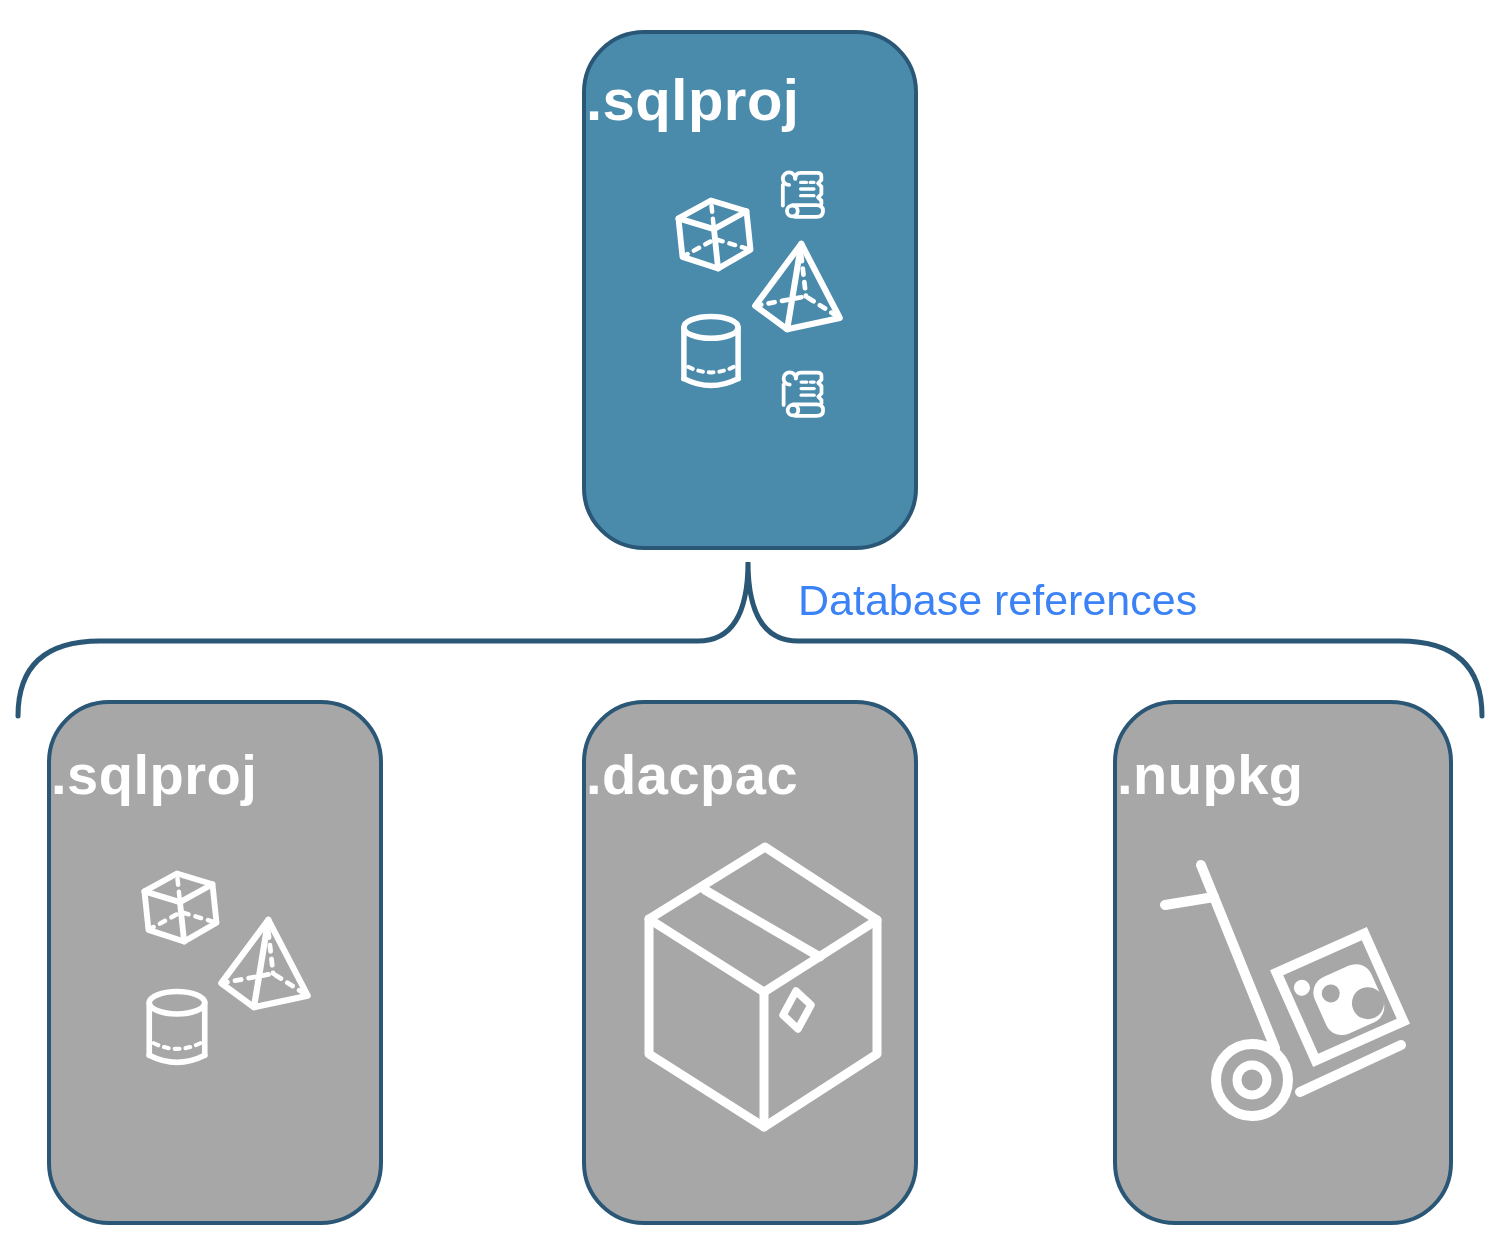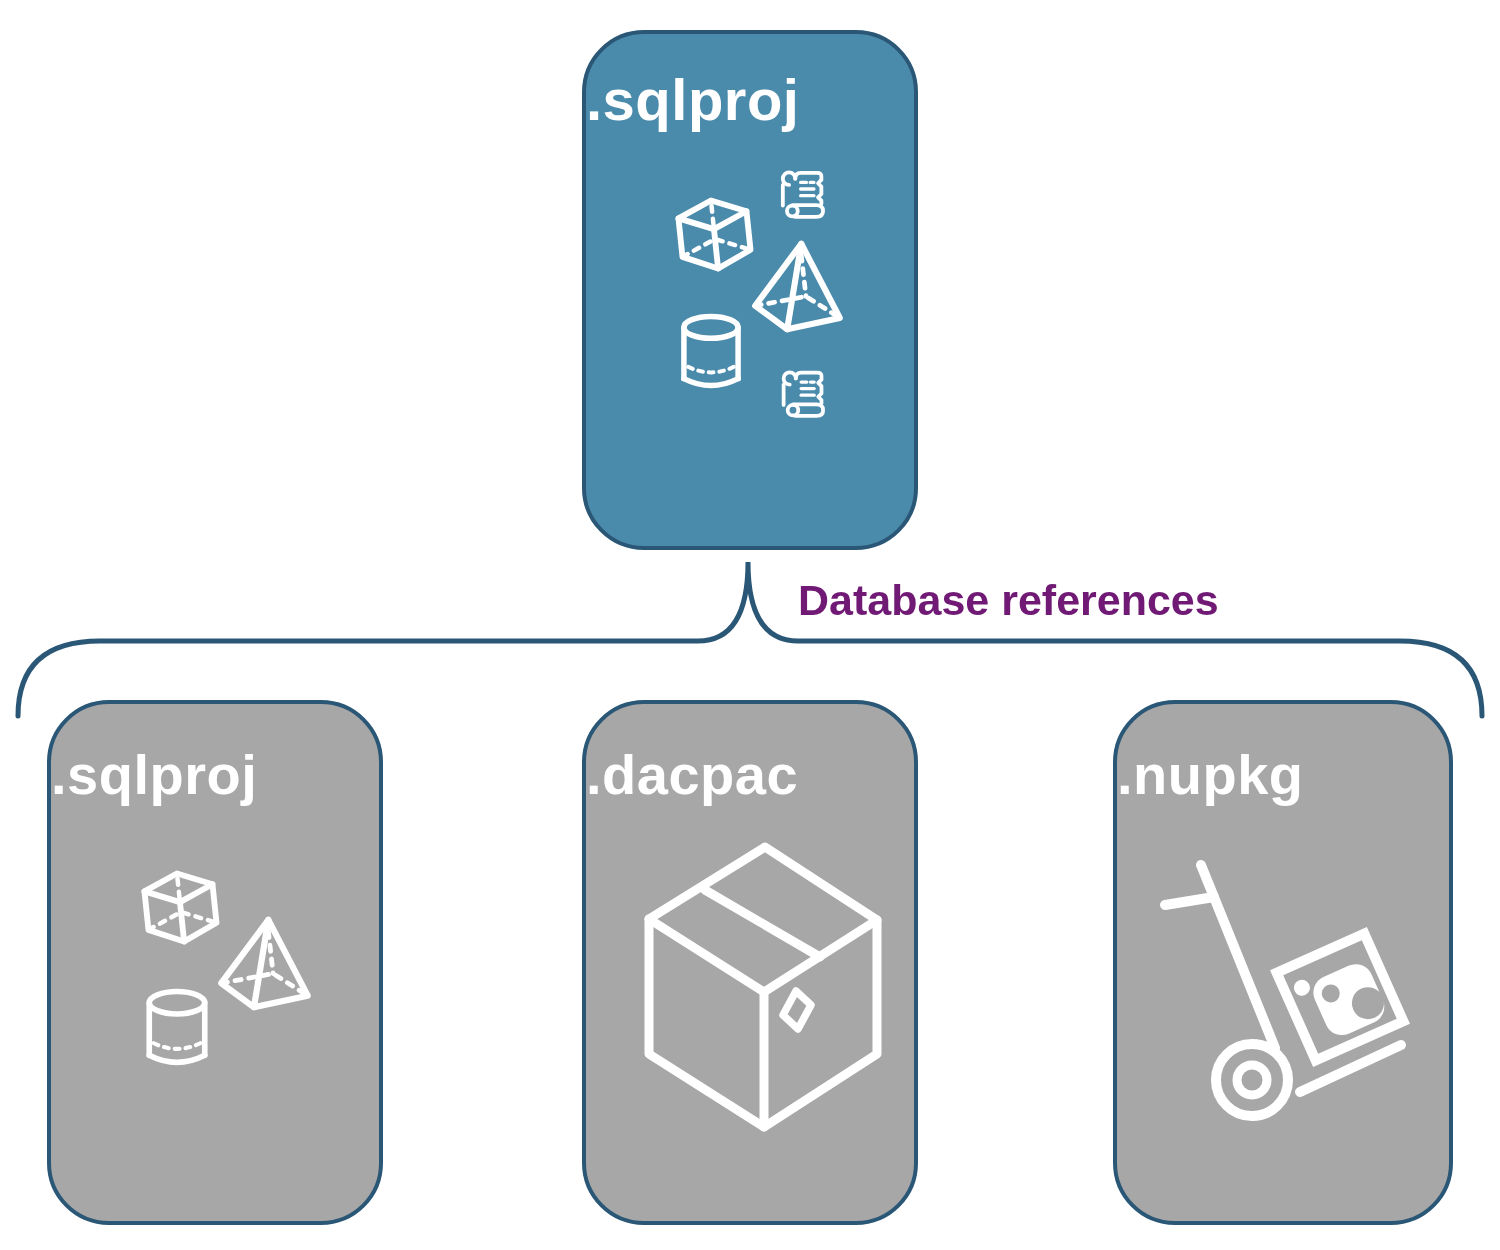--- a/index.html
+++ b/index.html
@@ -30,22 +30,22 @@
 
   .icon { position:absolute; }
 
   .brace-layer { position:absolute; left:0; top:0; width:1500px; height:1250px; pointer-events:none; }
 
   .connector-label {
     position:absolute;
     left:798px;
     top:576px;
     font-size:43px;
-    font-weight:bold;
-    color:#701a75;
+    font-weight:normal;
+    color:#3b82f6;
     white-space:nowrap;
   }
 </style>
 </head>
 <body>
 
 <div class="canvas">
 
   <div class="node node-root">
     <div class="node-label">.sqlproj</div>

